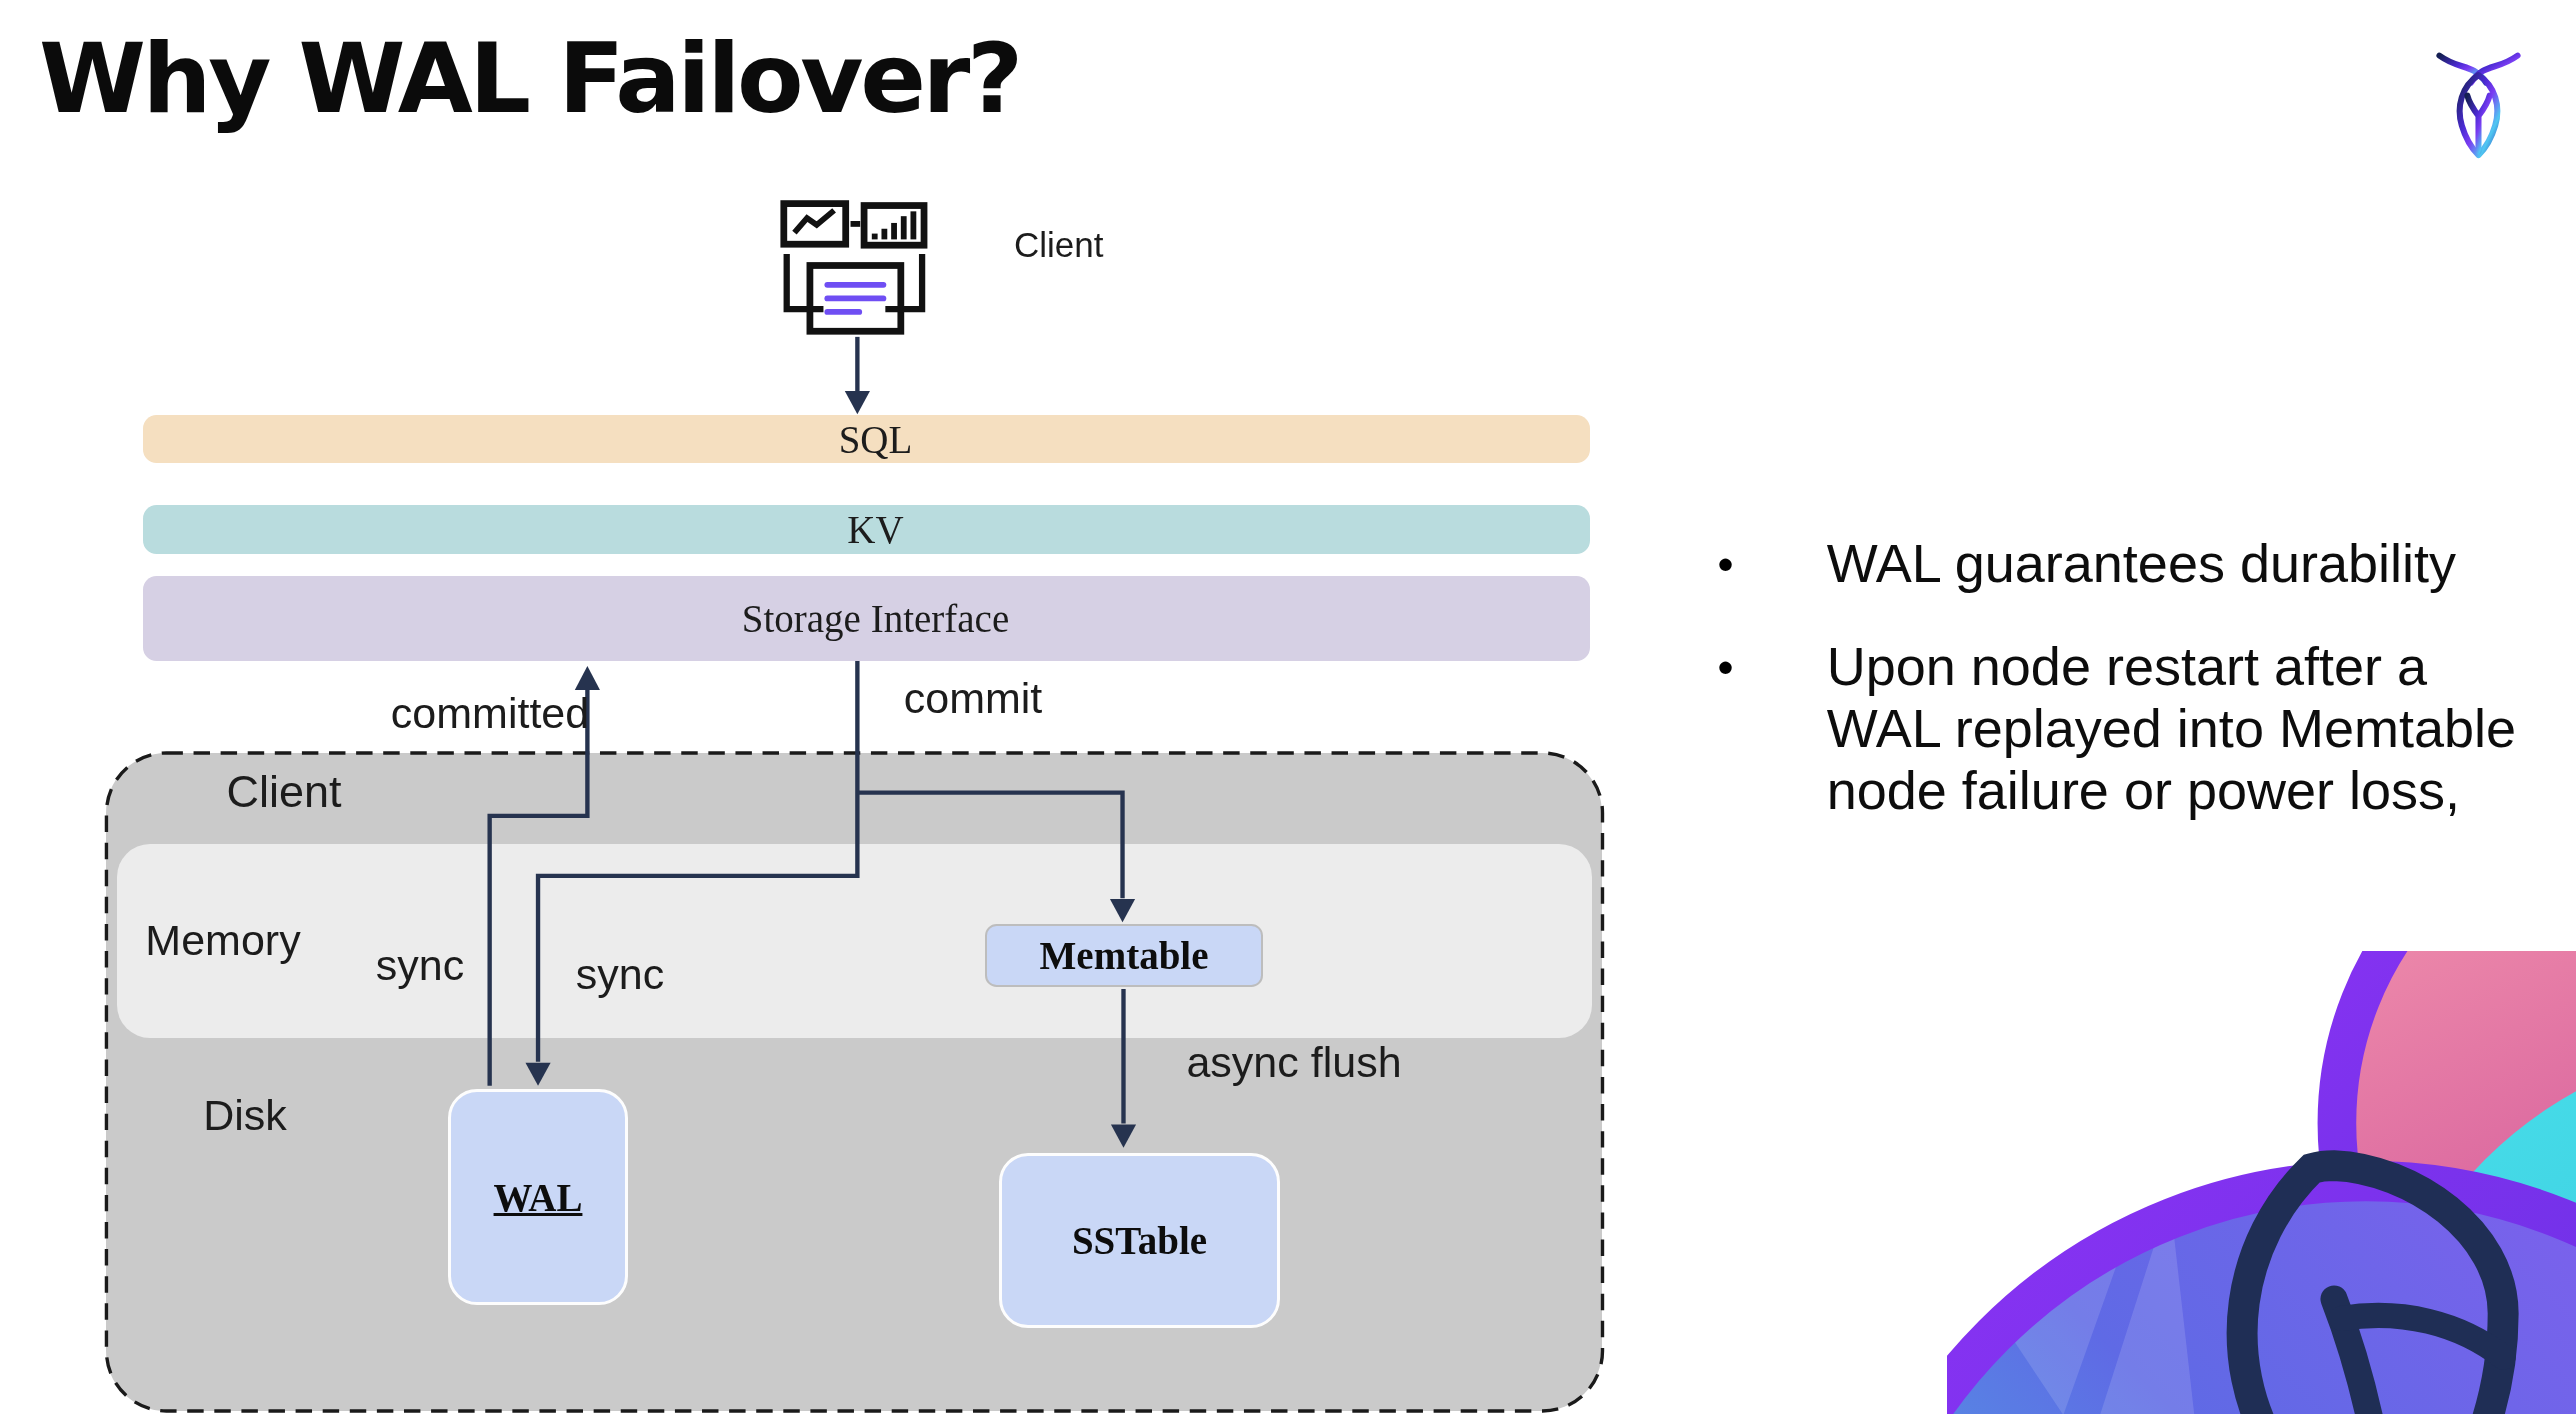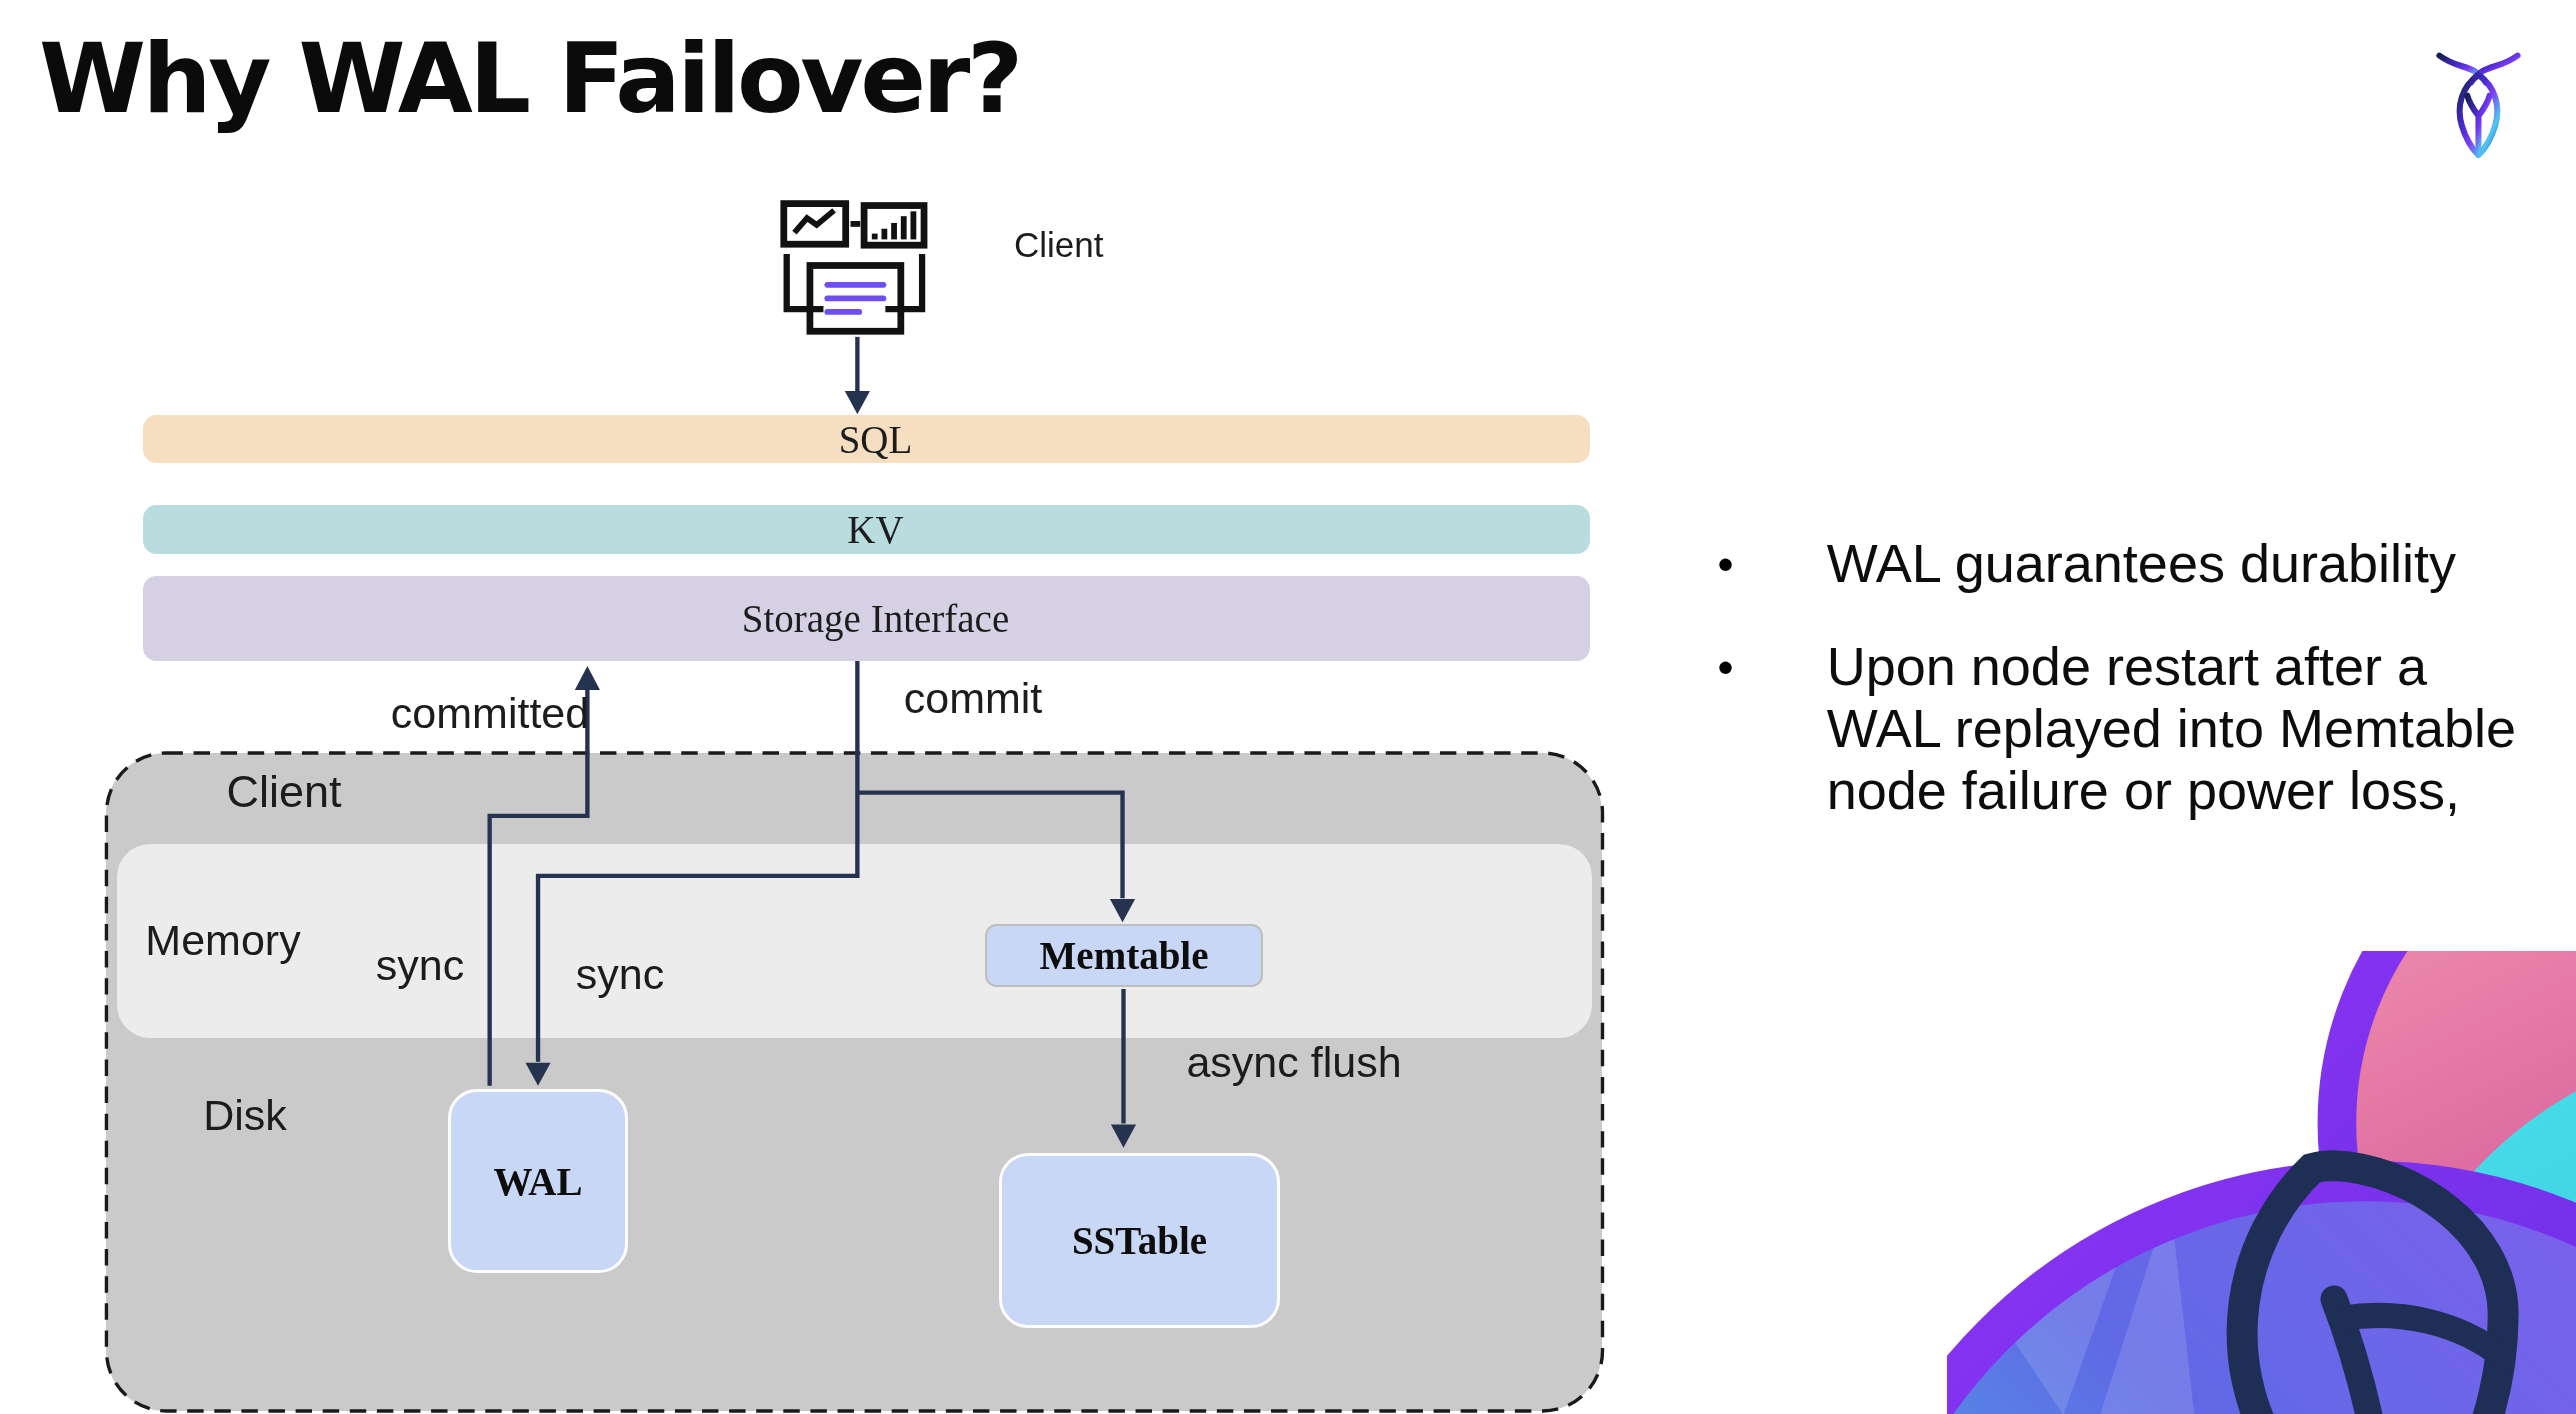--- a/index.html
+++ b/index.html
@@ -39,21 +39,21 @@
   .pebble-lbl{ left:284px; top:766px; font-size:45px; }
   .memory-lbl{ left:223px; top:900px; font-size:43px;margin-top:16px; }
   .disk-lbl{ left:245px; top:1091px; font-size:43px; }
   
   .node{
     position:absolute; background:var(--c-node,#c9d7f6); z-index:3;
     display:flex; align-items:center; justify-content:center;
     font-family:"Liberation Serif", serif; font-weight:bold; font-size:39px; color:#0d0d0d;
     box-sizing:border-box;
   }
-  .node-wal{ left:448px; top:1089px; width:180px; height:184px; border-radius:29px; border:3.9px solid #fdfdfd; }
+  .node-wal{ left:448px; top:1089px; width:180px; height:216px; border-radius:29px; border:3.9px solid #fdfdfd;text-decoration:underline; }
   .node-memtable{ left:985px; top:924px; width:278px; height:63px; border-radius:11.6px; border:2.9px solid #bdbdbd; }
   .node-sstable{ left:999px; top:1153px; width:281px; height:175px; border-radius:29px; border:3.9px solid #fdfdfd; }
   
   .edge-lbl{
     position:absolute; transform:translateX(-50%); z-index:3; white-space:nowrap;
     font-family:"Liberation Sans", sans-serif; font-size:43px; color:#1c1c1c;
   }
   .lbl-committed{ left:490px; top:689px; }
   .lbl-commit{ left:973px; top:674px; }
   .lbl-sync-left{ left:420px; top:941px; }

